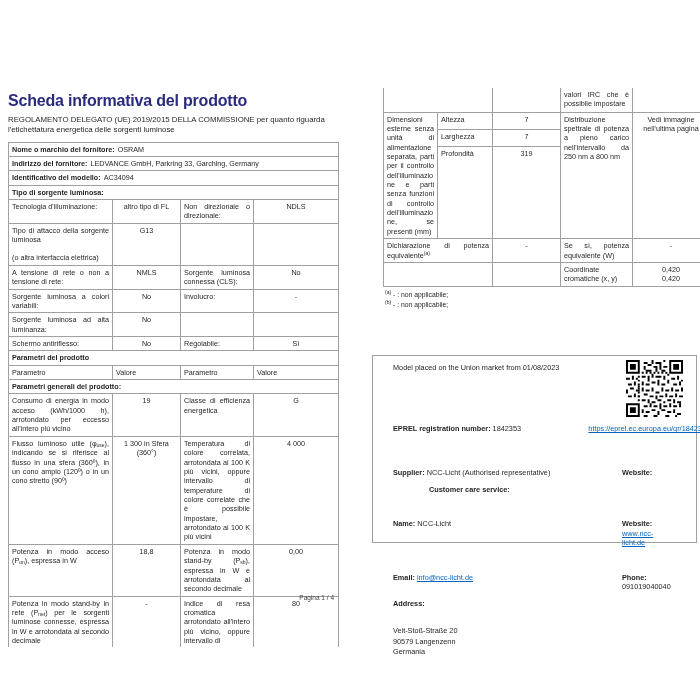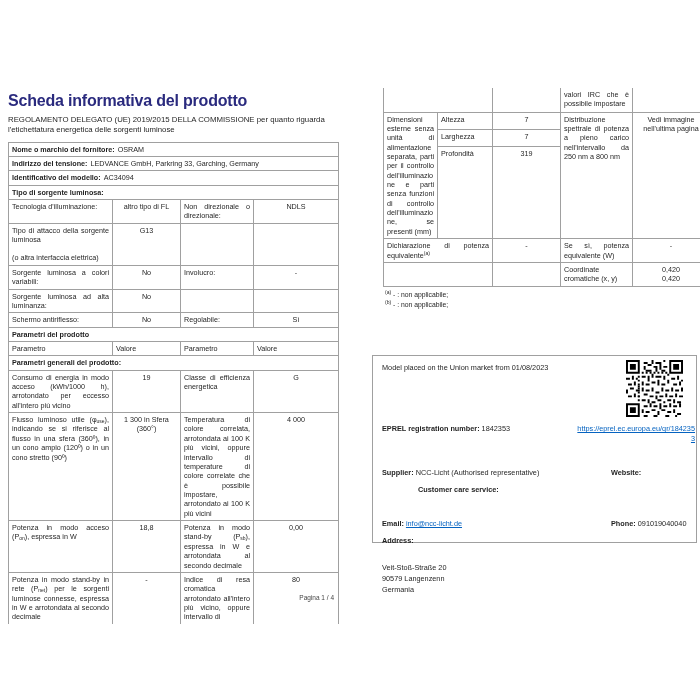--- a/index.html
+++ b/index.html
@@ -32,21 +32,21 @@
   .dim-lbl { overflow-wrap:anywhere; text-align:justify; }
   .spec { overflow-wrap:anywhere; }
   td.sub-last { border-bottom:none; }
   tr.fill-row td { border-top:none; }
   .dim-sub { height:17px; }
   .cont-h { height:24px; }
   .footnotes { font-size:6.8px; margin-top:3px; padding-left:2px; line-height:1.6; }
 
   .market-box {
     position:absolute; left:372px; top:355px; width:325px; height:188px;
-    border:1px solid #a0a0a0; padding:7px 9px; font-size:7.3px; line-height:1.3;
+    border:1px solid #a0a0a0; padding:7px 20px; font-size:7.3px; line-height:1.3;
   }
   .market-line { margin-bottom:52px; width:220px; }
   .box-row { display:grid; grid-template-columns:193px 1fr; margin-bottom:7px; align-items:start;margin-top:25px; }
   .indent { padding-left:36px; }
   a { color:#0563c1; text-decoration:underline; }
   .eprel-link { display:inline-block; width:120px; word-break:break-all;text-align:right; }
   .care { margin-bottom:7px;margin-left:36px; }
   .addr { line-height:1.45; margin-top:18px; }
   .qr { position:absolute; top:4px; right:13px; }
 
@@ -71,21 +71,21 @@
       </colgroup>
 
     <tbody>
         <tr>
           <td colspan="4">
       <span class="b">Nome o marchio del fornitore:</span><span class="field-val">OSRAM</span>
     </td>
         </tr>
     <tr>
           <td colspan="4">
-      <span class="b">Indirizzo del tensione:</span><span class="field-val">LEDVANCE GmbH, Parkring 33, Garching, Germany</span>
+      <span class="b">Indirizzo del fornitore:</span><span class="field-val">LEDVANCE GmbH, Parkring 33, Garching, Germany</span>
     </td>
         </tr>
     <tr>
           <td colspan="4">
       <span class="b">Identificativo del modello:</span><span class="field-val">AC34094</span>
     </td>
         </tr>
     <tr>
           <td colspan="4">
       <span class="b">Tipo di sorgente luminosa:</span><span class="field-val"></span>
@@ -99,20 +99,26 @@
       <td class="val">NDLS</td>
     </tr>
     <tr>
       <td class="lbl">
         <div>Tipo di attacco della sorgente luminosa</div>
         <div class="gap-top">(o altra interfaccia elettrica)</div>
       </td>
       <td class="val">G13</td>
       <td class="lbl"></td>
       <td class="val"></td>
+    </tr>
+    <tr>
+      <td class="lbl">A tensione di rete o non a tensione di rete:</td>
+      <td class="val">NMLS</td>
+      <td class="lbl">Sorgente luminosa connessa (CLS):</td>
+      <td class="val">No</td>
     </tr>
     <tr>
       <td class="lbl">Sorgente luminosa a colori variabili:</td>
       <td class="val">No</td>
       <td class="lbl">Involucro:</td>
       <td class="val">-</td>
     </tr>
     <tr>
       <td class="lbl">Sorgente luminosa ad alta luminanza:</td>
       <td class="val">No</td>
@@ -258,20 +264,30 @@
   <div class="box-row">
     <div>
       <span class="b">Supplier:</span>
       <span>NCC-Licht (Authorised representative)</span>
     </div>
     <div class="indent"><span class="b">Website:</span></div>
   </div>
 
   <div class="b care">Customer care service:</div>
 
+  <div class="box-row">
+    <div>
+      <span class="b">Name:</span>
+      <span>NCC-Licht</span>
+    </div>
+    <div class="indent">
+      <span class="b">Website:</span>
+      <a href="#">www.ncc-licht.de</a>
+    </div>
+  </div>
 
   <div class="box-row">
     <div>
       <span class="b">Email:</span>
       <a href="#">info@ncc-licht.de</a>
     </div>
     <div class="indent">
       <span class="b">Phone:</span>
       <span>091019040040</span>
     </div>

